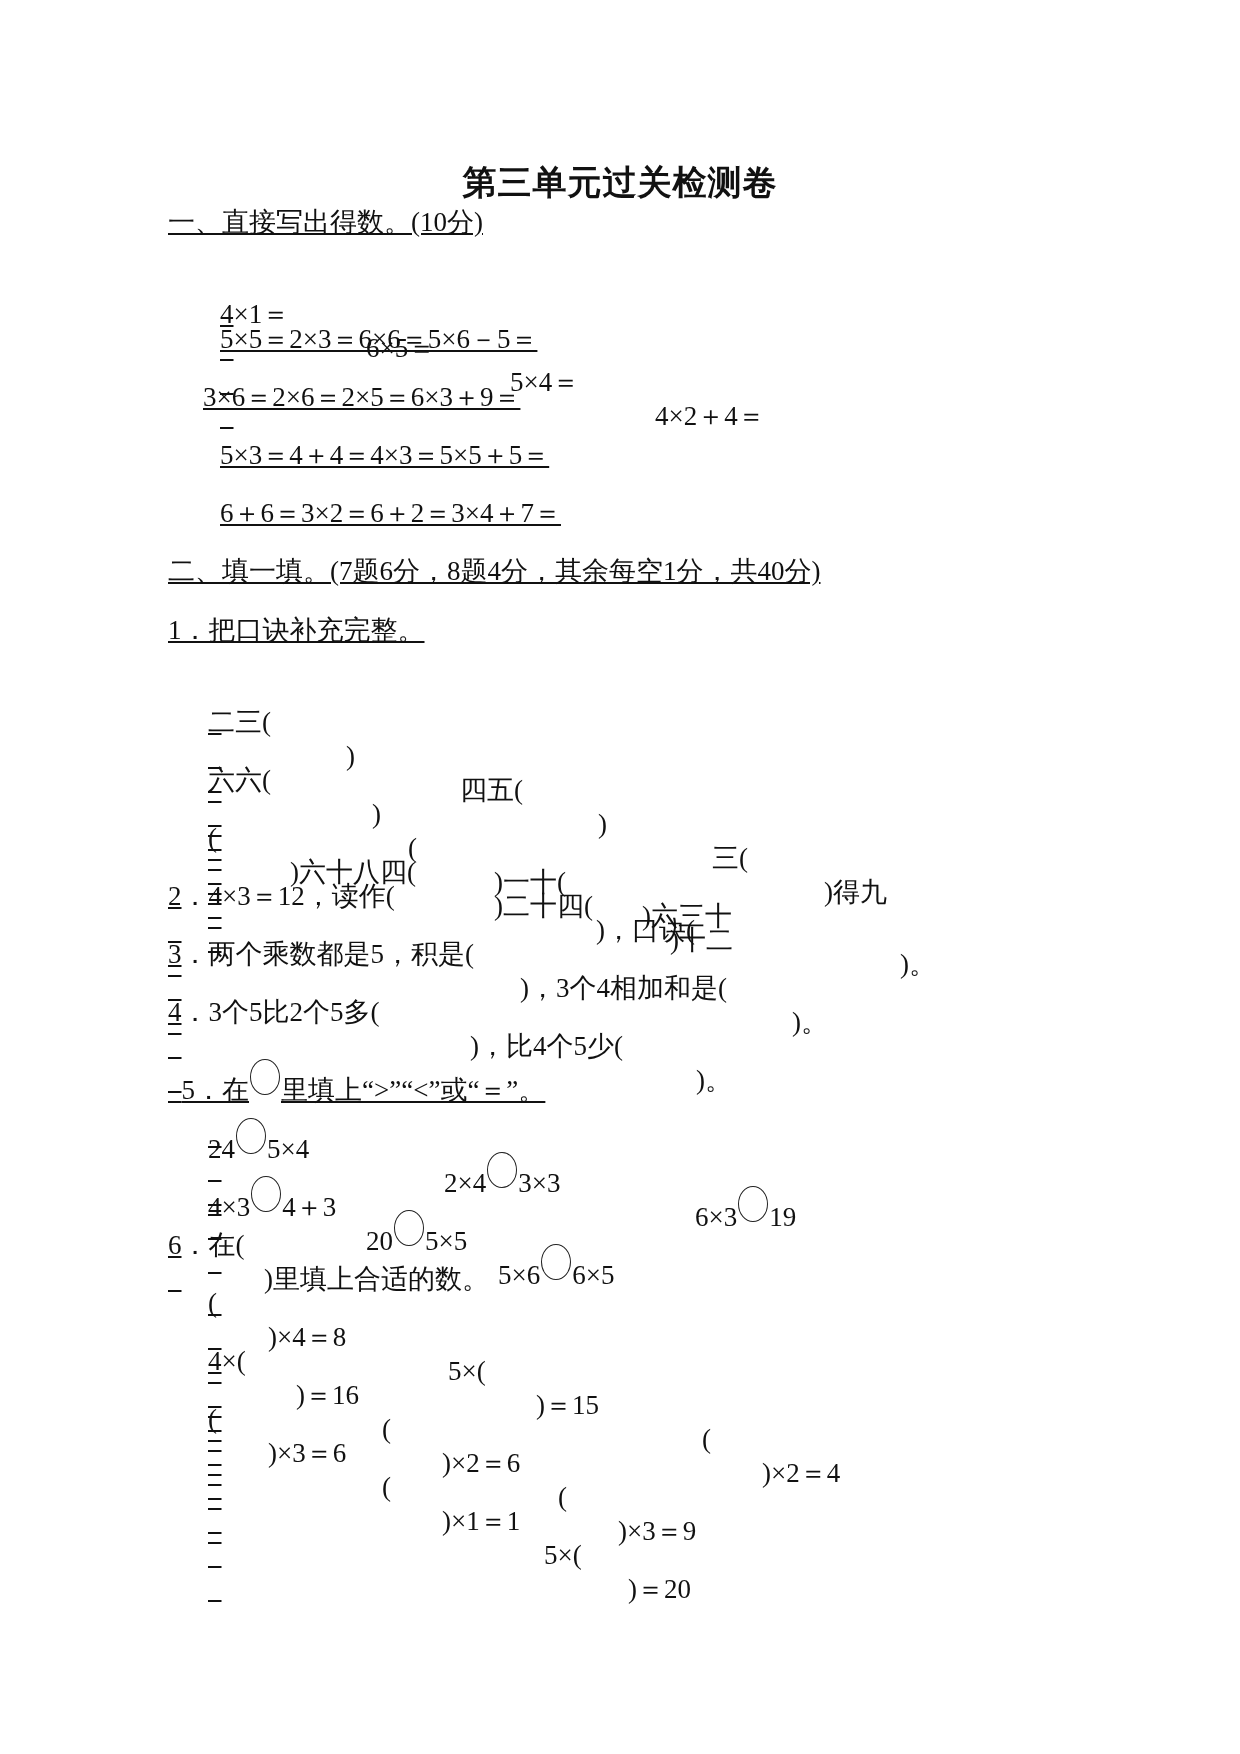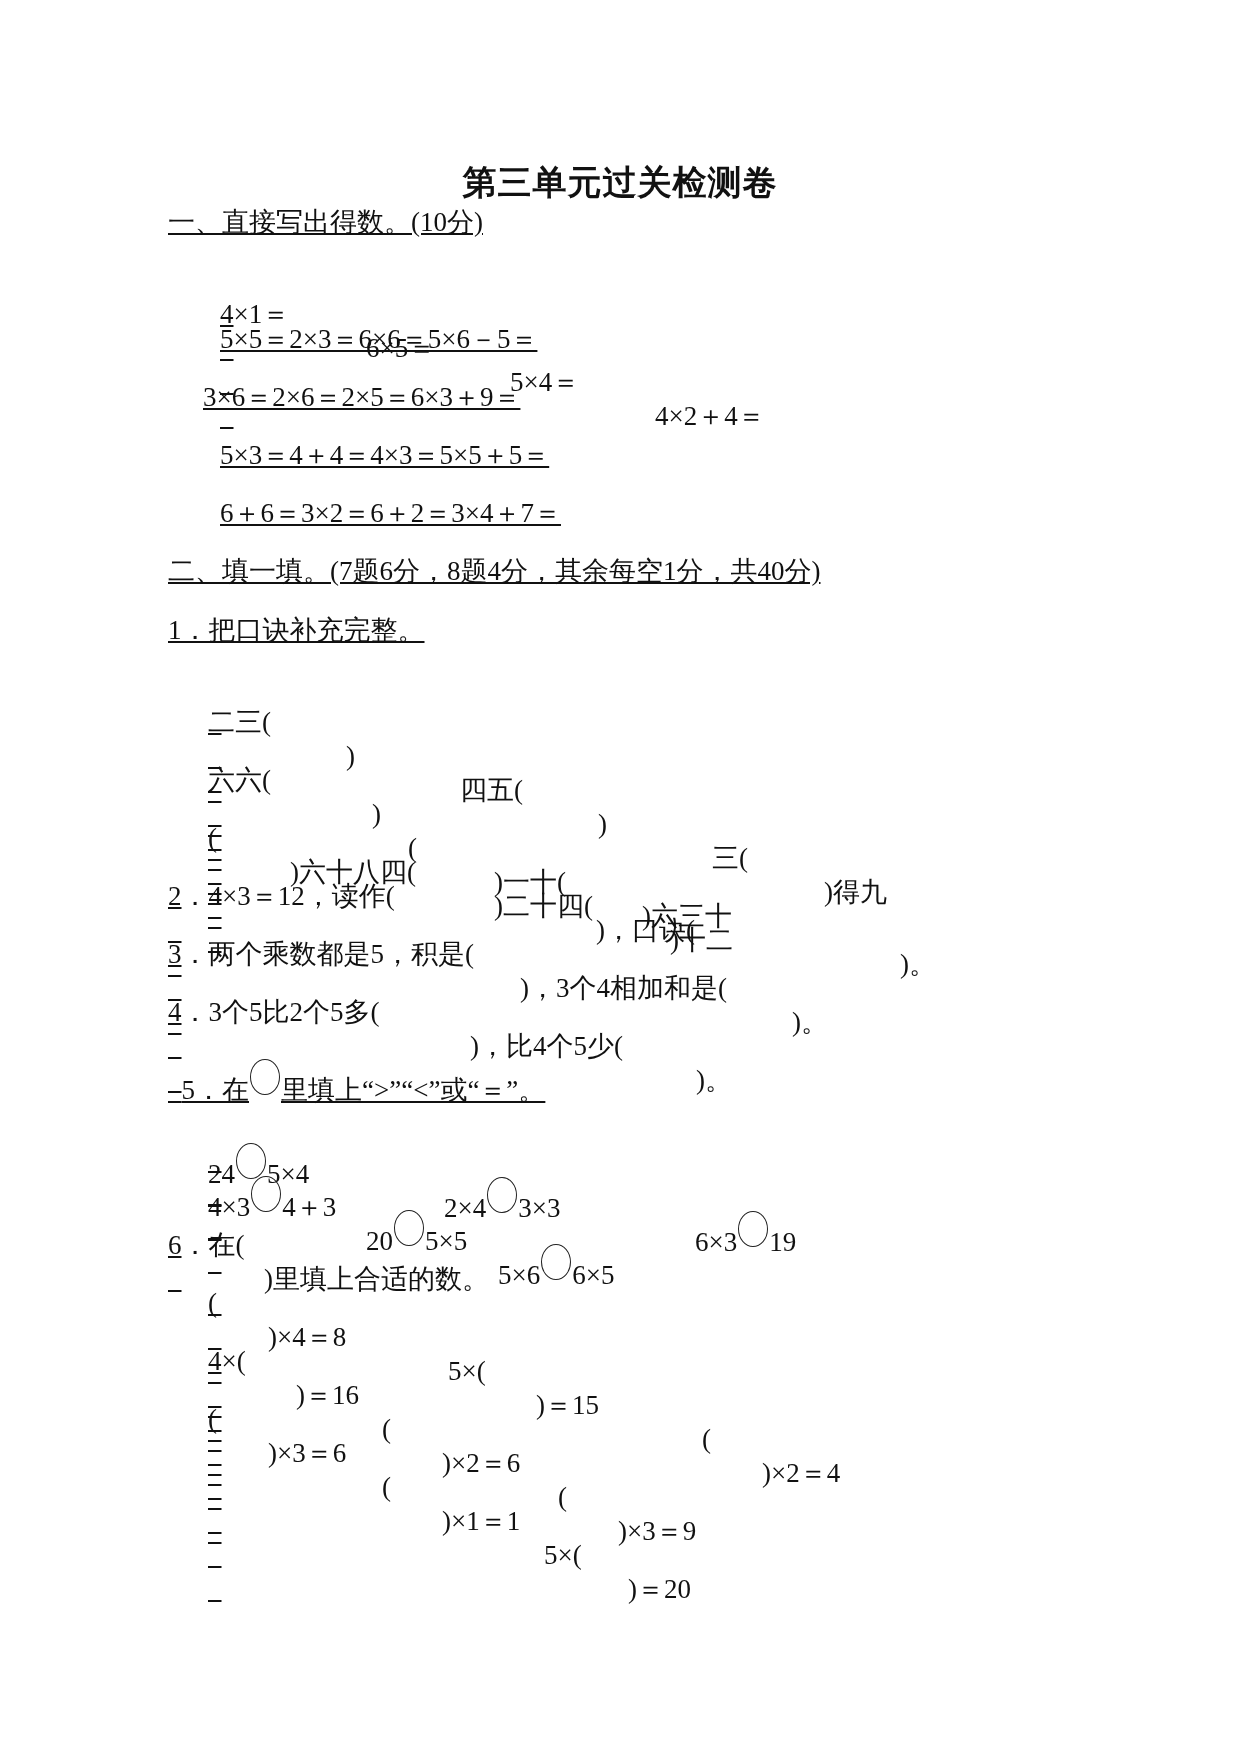--- a/index.html
+++ b/index.html
@@ -68,21 +68,21 @@
 </div>
 <div class="line" style="top:961px;left:168px;">
   <span class="cell" style="left:0">4．3个5比2个5多(</span>
   <span class="cell" style="left:302px">)，比4个5少(</span>
   <span class="cell" style="left:528px">)。</span>
 </div>
 
 <div class="line" style="top:1025px;left:168px;">
   <span>5．在</span><span class="circle raised"></span><span>里填上“&gt;”“&lt;”或“＝”。</span>
 </div>
-<div class="line" style="top:1109px;left:208px;">
+<div class="line" style="top:1084px;left:208px;">
   <span class="cell" style="left:0"><span>24</span><span class="circle raised"></span><span>5×4</span></span>
   <span class="cell" style="left:236px"><span>2×4</span><span class="circle raised"></span><span>3×3</span></span>
   <span class="cell" style="left:487px"><span>6×3</span><span class="circle raised"></span><span>19</span></span>
 </div>
 <div class="line" style="top:1142px;left:208px;">
   <span class="cell" style="left:0"><span>4×3</span><span class="circle raised"></span><span>4＋3</span></span>
   <span class="cell" style="left:158px"><span>20</span><span class="circle raised"></span><span>5×5</span></span>
   <span class="cell" style="left:290px"><span>5×6</span><span class="circle raised"></span><span>6×5</span></span>
 </div>
 

